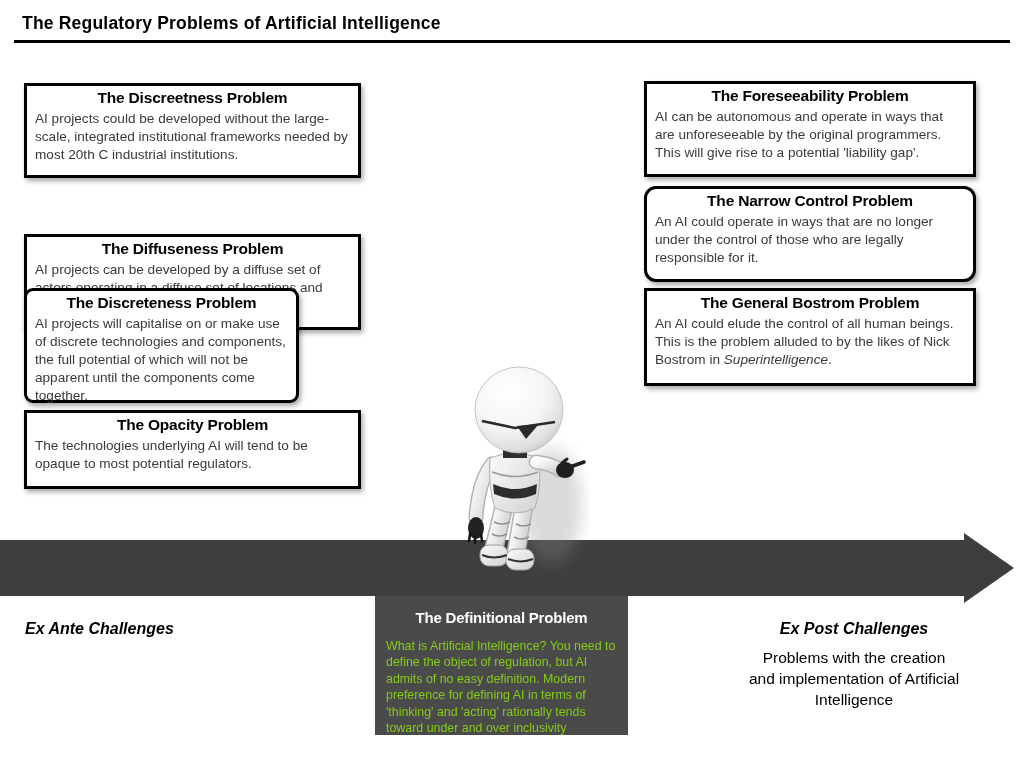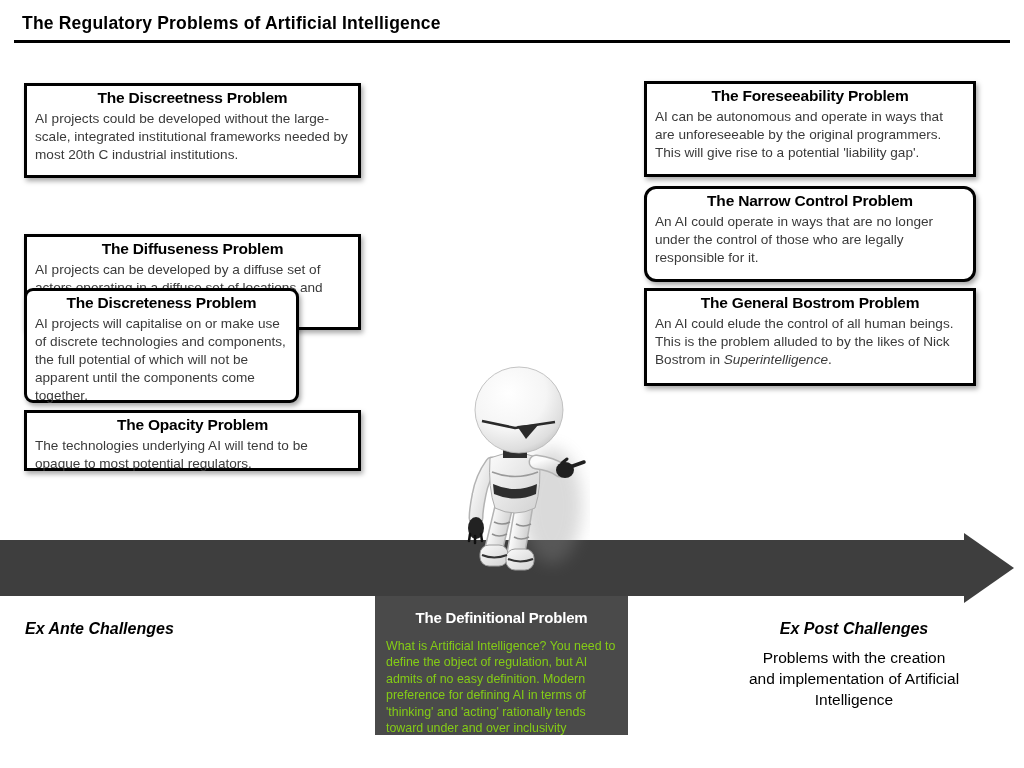--- a/index.html
+++ b/index.html
@@ -26,21 +26,21 @@
   .pbox .box-title{
     font-size:15.5px;font-weight:bold;color:#000;text-align:center;
     margin:3px 0 3px 0;letter-spacing:-.2px;
   }
   .pbox .box-body{
     font-size:13.6px;line-height:1.33;color:#3a3a3a;text-align:left;
   }
   .box-l1{left:24px;top:83px;width:337px;height:95px;}
   .box-l2{left:24px;top:186px;width:337px;height:96px;margin-top:48px;}
   .box-l3{left:24px;top:288px;width:275px;height:115px;border-radius:9px;}
-  .box-l4{left:24px;top:410px;width:337px;height:61px;}
+  .box-l4{left:24px;top:410px;width:337px;height:79px;}
   .box-r1{left:644px;top:81px;width:332px;height:96px;}
   .box-r2{left:644px;top:186px;width:332px;height:96px;border-radius:12px;}
   .box-r3{left:644px;top:288px;width:332px;height:98px;}
   .italic{font-style:italic;}
   
   .arrow-svg{position:absolute;left:0;top:530px;z-index:1;}
   
   .center-box{
     position:absolute;left:375px;top:596px;width:253px;height:139px;
     background:#4a4a4a;z-index:2;box-sizing:border-box;

